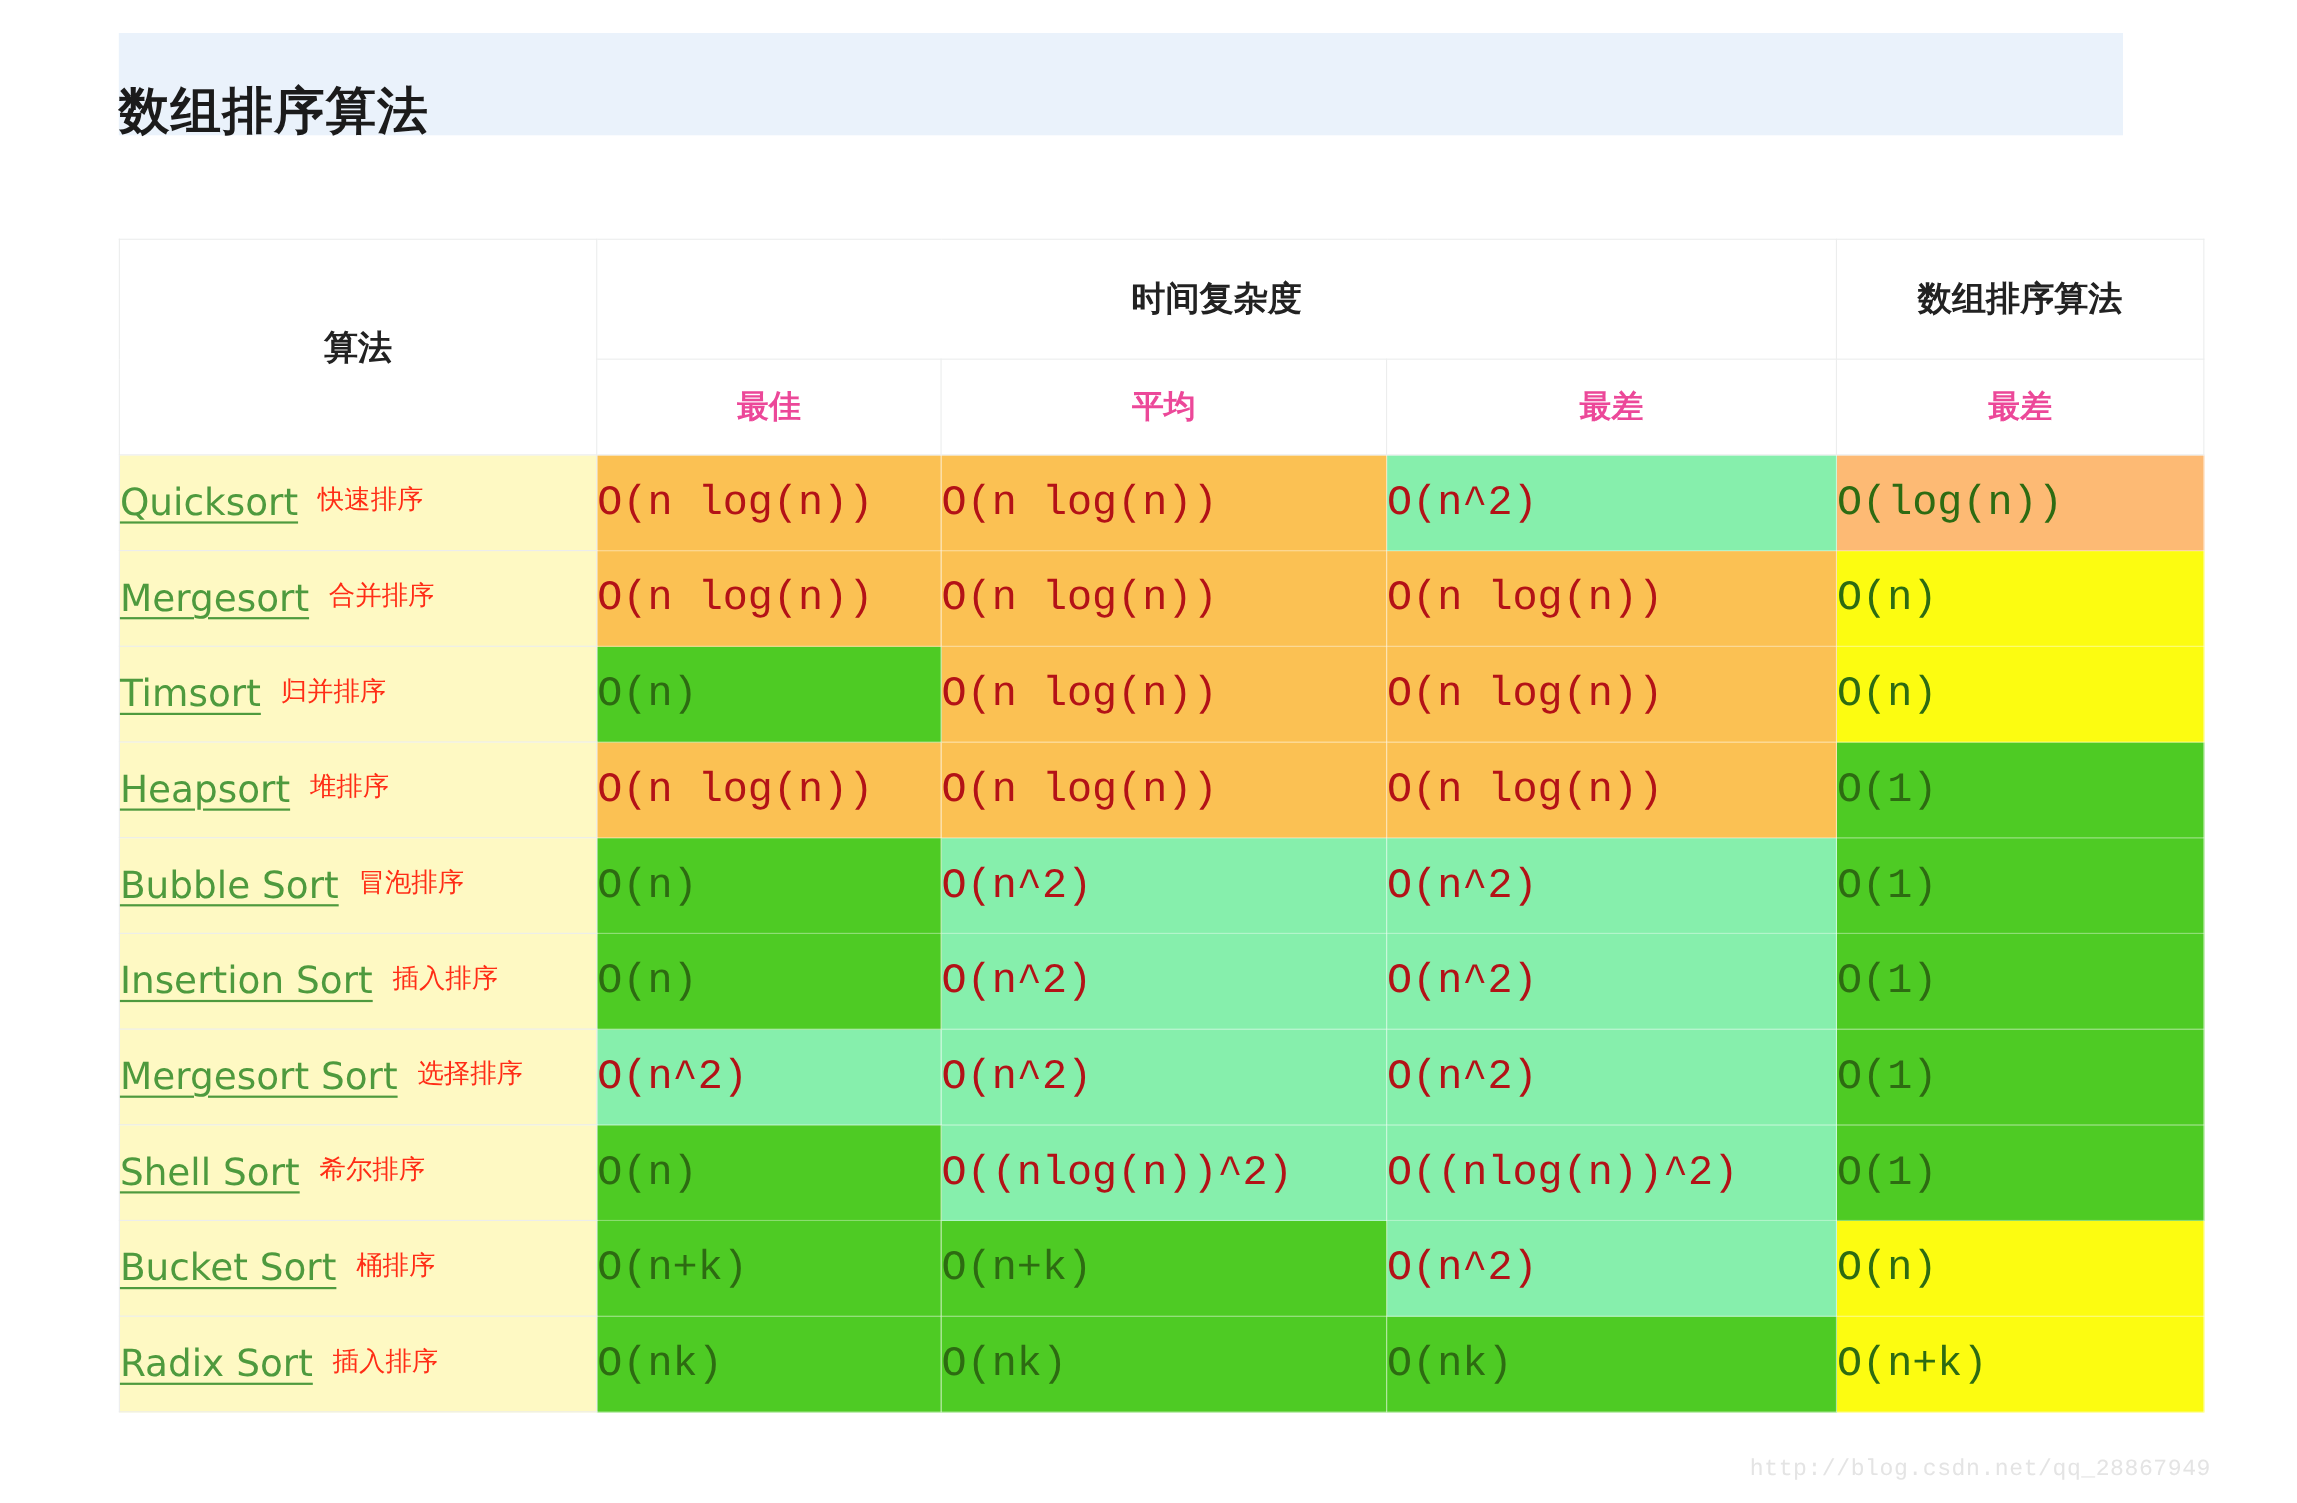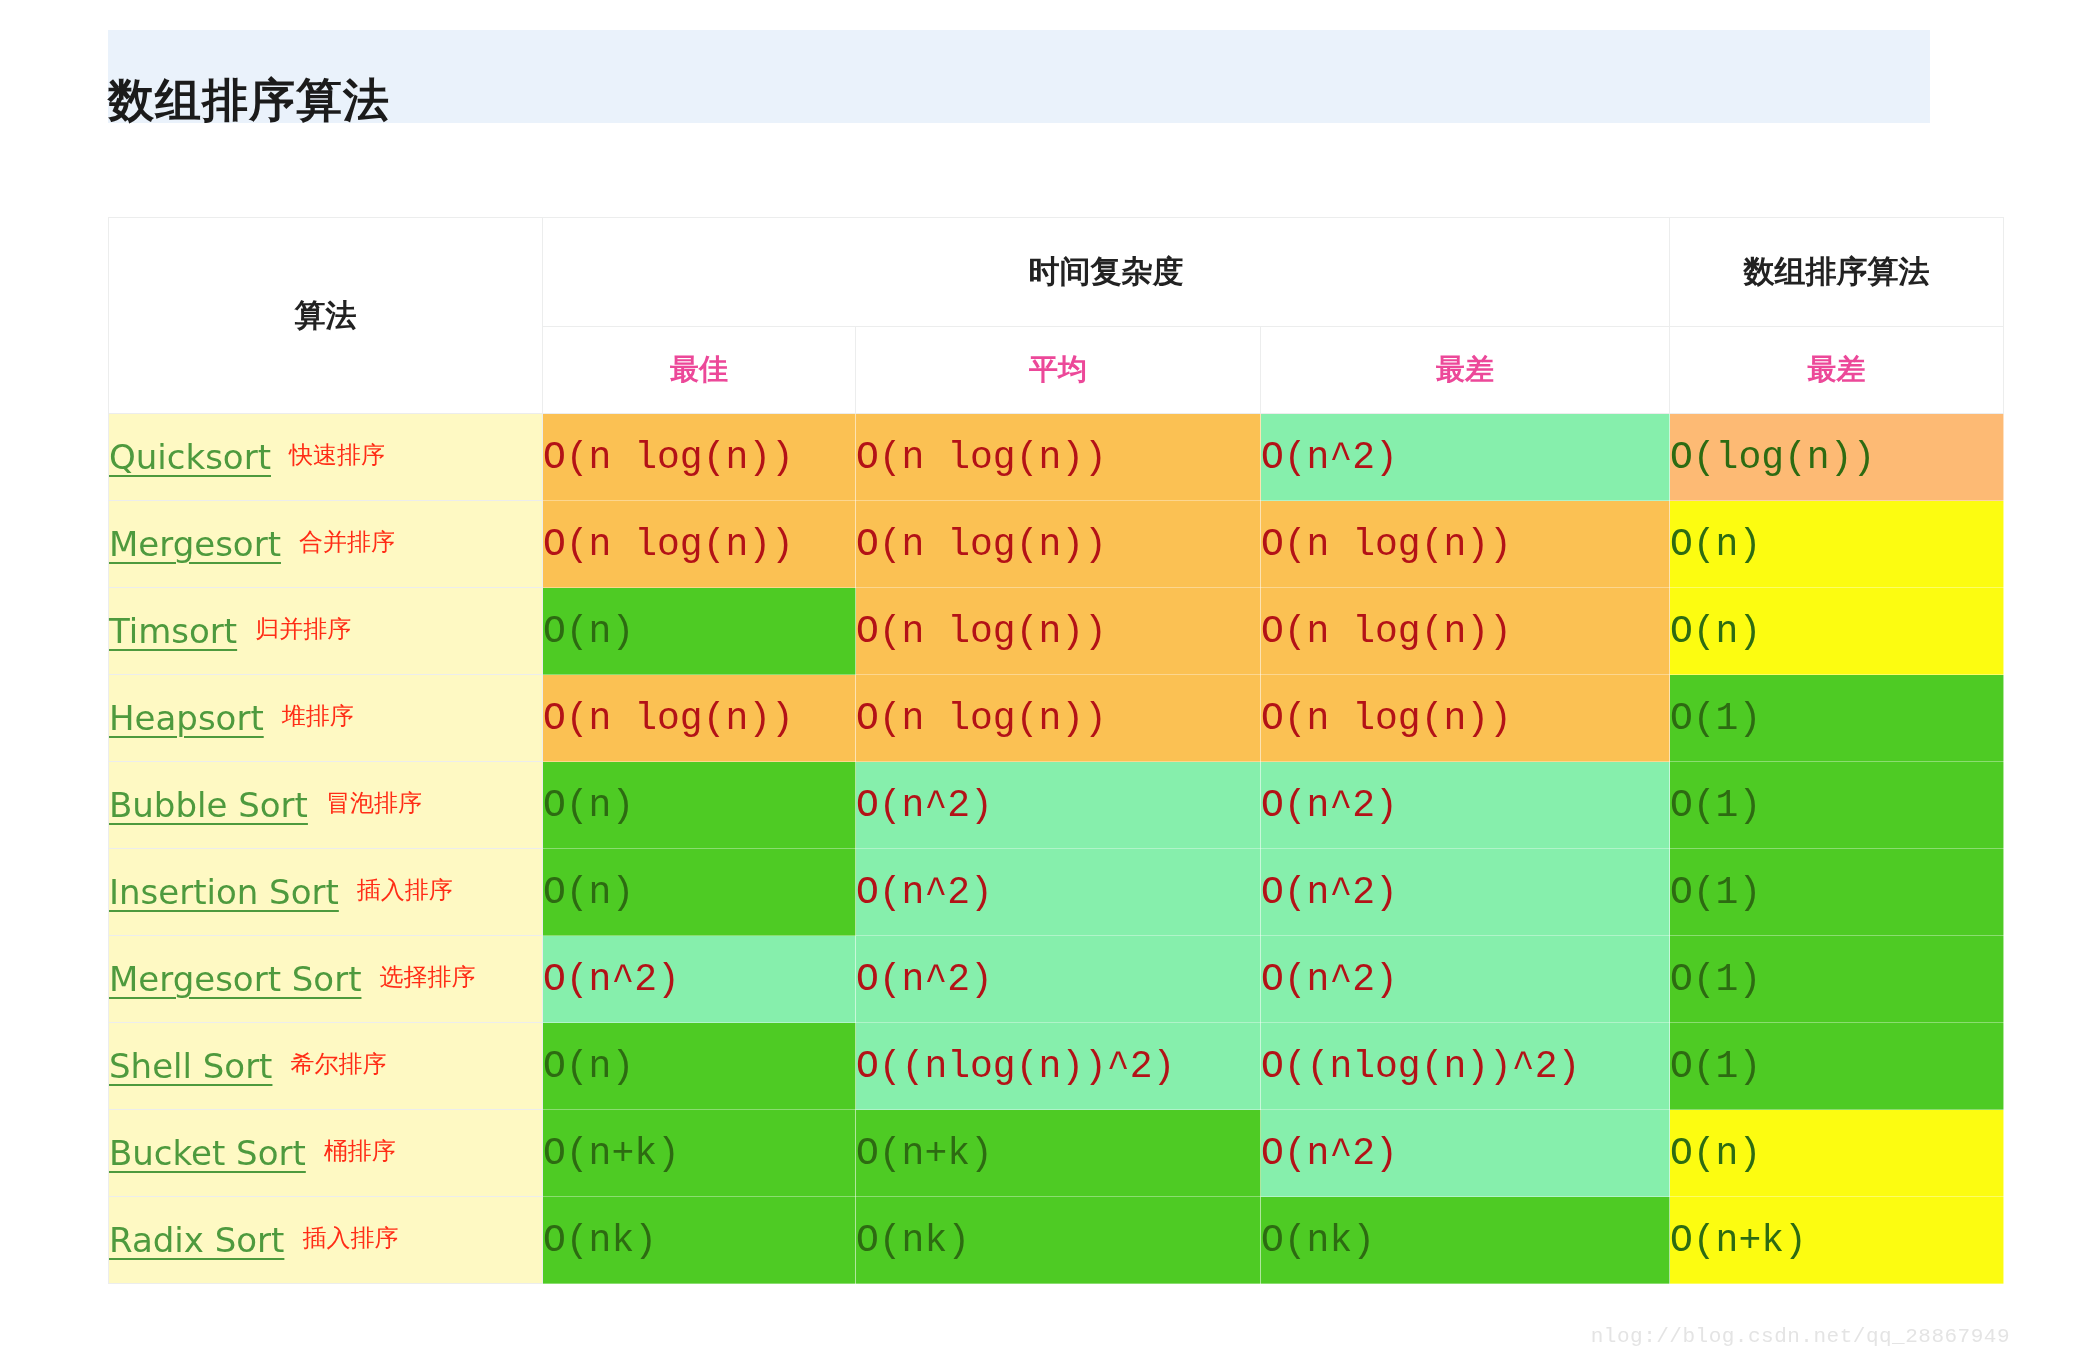--- a/index.html
+++ b/index.html
@@ -253,13 +253,13 @@
           <td class="name-cell"><span class="algo-link">Radix Sort</span><span class="algo-cn">插入排序</span></td>
           <td class="cx bg-green txt-dark-green">O(nk)</td>
           <td class="cx bg-green txt-dark-green">O(nk)</td>
           <td class="cx bg-green txt-dark-green">O(nk)</td>
           <td class="cx bg-yellow txt-dark-green">O(n+k)</td>
         </tr>
       </tbody>
   </table>
 </div>
 
-<div class="watermark">nlog://blog.csdn.net/qq_28867949</div>
+<div class="watermark">http://blog.csdn.net/qq_28867949</div>
 
 </body></html>

